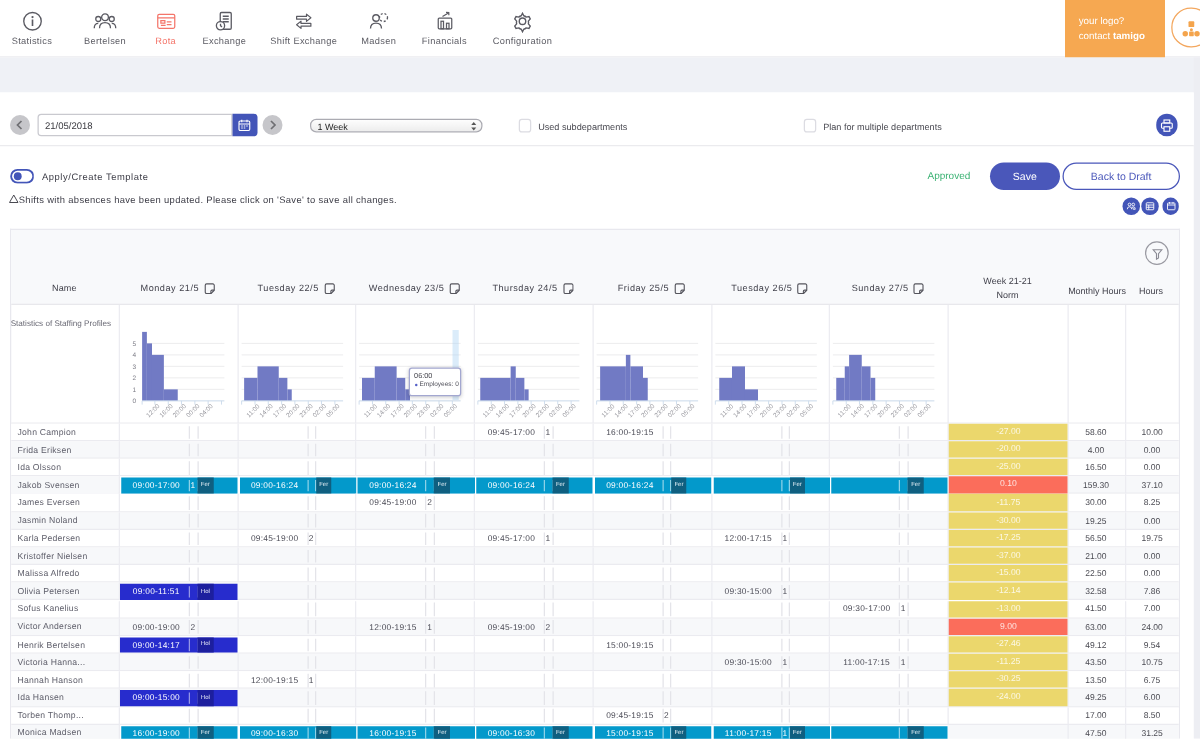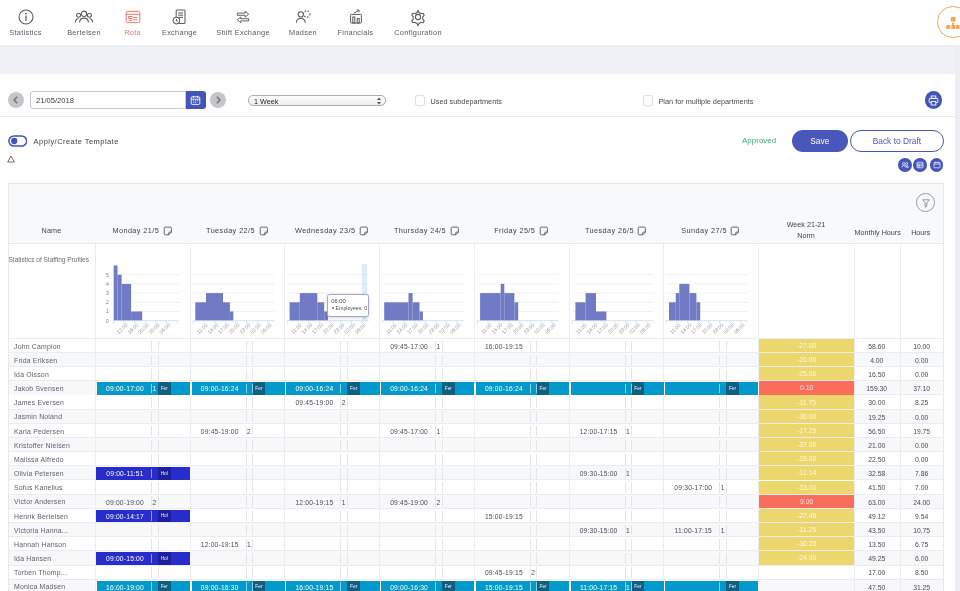--- a/index.html
+++ b/index.html
@@ -60,20 +60,24 @@
         <rect x="6.8" y="10" width="2" height="6"></rect>
         <rect x="11.2" y="11.6" width="2" height="4.4"></rect>
         <path d="M8,6.2 l4.4,-2.6 m-1.6,-.7 l2.2,.1 .1,2.2"></path>
       </svg></div>
 <div class="navlbl" style="left:355.5px;color:#5b5b63;">Financials</div>
 <div class="abs" style="left:408px;top:6.5px;width:20px;height:20px;"><svg width="20" height="20" viewBox="0 0 20 20" fill="none" stroke="#5b5b63" stroke-width="1.1">
         <circle cx="10" cy="10" r="2.6"></circle>
         <path d="M10,3.6 l1,2 a4.8,4.8 0 0 1 2,1.1 l2.2,-.4 1,1.9 -1.5,1.7 a4.8,4.8 0 0 1 0,2.2 l1.5,1.7 -1,1.9 -2.2,-.4 a4.8,4.8 0 0 1 -2,1.1 l-1,2 -1,-2 a4.8,4.8 0 0 1 -2,-1.1 l-2.2,.4 -1,-1.9 1.5,-1.7 a4.8,4.8 0 0 1 0,-2.2 l-1.5,-1.7 1,-1.9 2.2,.4 a4.8,4.8 0 0 1 2,-1.1 z"></path>
       </svg></div>
 <div class="navlbl" style="left:418px;color:#5b5b63;">Configuration</div>
+<div class="abs" style="left:852px;top:0;width:79.5px;height:46.4px;background:#f6a851;color:#fff;font-size:7.8px;">
+      <div class="abs" style="left:11px;top:12px;">your logo?</div>
+      <div class="abs" style="left:11px;top:24px;">contact <b>tamigo</b></div>
+    </div>
 <div class="abs" style="left:937.3px;top:6.3px;width:31.4px;height:31.4px;border:1.4px solid #f3a75e;border-radius:50%;background:#fff;"></div>
 <svg class="abs" style="left:944px;top:15px;" width="16" height="16" viewBox="0 0 16 16">
       <g fill="#f4a44c">
         <rect x="6.8" y="2" width="4.6" height="4.6" rx=".7"></rect>
         <circle cx="9.1" cy="8.7" r="1.2"></circle>
         <circle cx="4.2" cy="11.9" r="2.2"></circle>
         <rect x="7.3" y="10.1" width="3.7" height="3.8" rx=".5"></rect>
         <circle cx="13.6" cy="11.9" r="2.2"></circle>
       </g>
     </svg>
@@ -121,20 +125,21 @@
       <rect x="3.2" y="6.4" width="4.6" height="3.6" fill="#4355b8"></rect>
     </svg>
 <svg class="abs" style="left:7.8px;top:135.3px;" width="19.5" height="12" viewBox="0 0 19.5 12">
       <rect x="0.9" y="0.9" width="17.7" height="10.2" rx="5.1" fill="none" stroke="#4355b8" stroke-width="1.5"></rect>
       <circle cx="6.2" cy="6" r="3.15" fill="#4355b8"></circle>
     </svg>
 <div class="abs" style="left:33.6px;top:137.4px;font-size:7.5px;letter-spacing:.45px;color:#3c3c46;">Apply/Create Template</div>
 <svg class="abs" style="left:6.8px;top:154.8px;" width="8" height="8" viewBox="0 0 8 8">
       <path d="M4,1 L7.4,7 H0.6 z" fill="none" stroke="#4a4a52" stroke-width=".8"></path>
     </svg>
+<div class="abs" style="left:15px;top:155px;font-size:7.5px;letter-spacing:.28px;color:#3c3c46;">Shifts with absences have been updated. Please click on 'Save' to save all changes.</div>
 <div class="abs" style="left:742px;top:136.4px;font-size:8px;color:#3bb273;">Approved</div>
 <div class="abs ctr" style="left:791.7px;top:129.5px;width:56.3px;height:22px;border-radius:11px;background:#4a57ba;color:#fff;font-size:8.4px;">Save</div>
 <div class="abs ctr" style="left:850px;top:129.5px;width:93.8px;height:22px;border-radius:11px;border:1.4px solid #4a57ba;background:#fff;color:#4a57ba;font-size:8.4px;">Back to Draft</div>
 <div class="abs" style="left:897.8000000000001px;top:158.2px;width:13.8px;height:13.8px;border-radius:50%;background:#4355b8;"></div>
     <svg class="abs" style="left:900.7px;top:161.1px;" width="8" height="8" viewBox="0 0 8 8" fill="none" stroke="#fff" stroke-width=".7">
       <circle cx="2.6" cy="2.6" r="1.1"></circle>
       <path d="M0.8,6.4 q0,-2 1.8,-2 t1.8,2"></path>
       <circle cx="5.6" cy="2.6" r="1.1"></circle>
       <path d="M4.4,4.6 q1.2,-.3 1.2,1.8 h1.6 q0,-2 -1.6,-2"></path>
     </svg>

